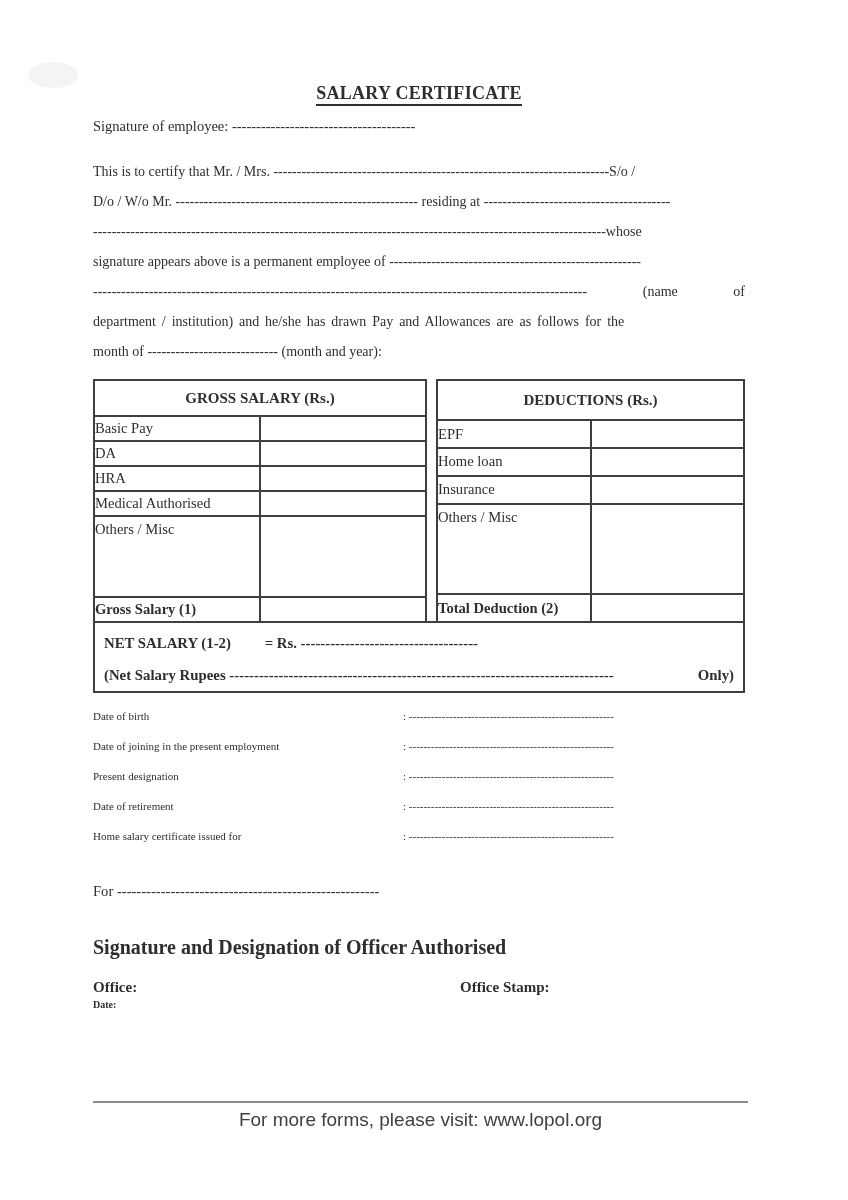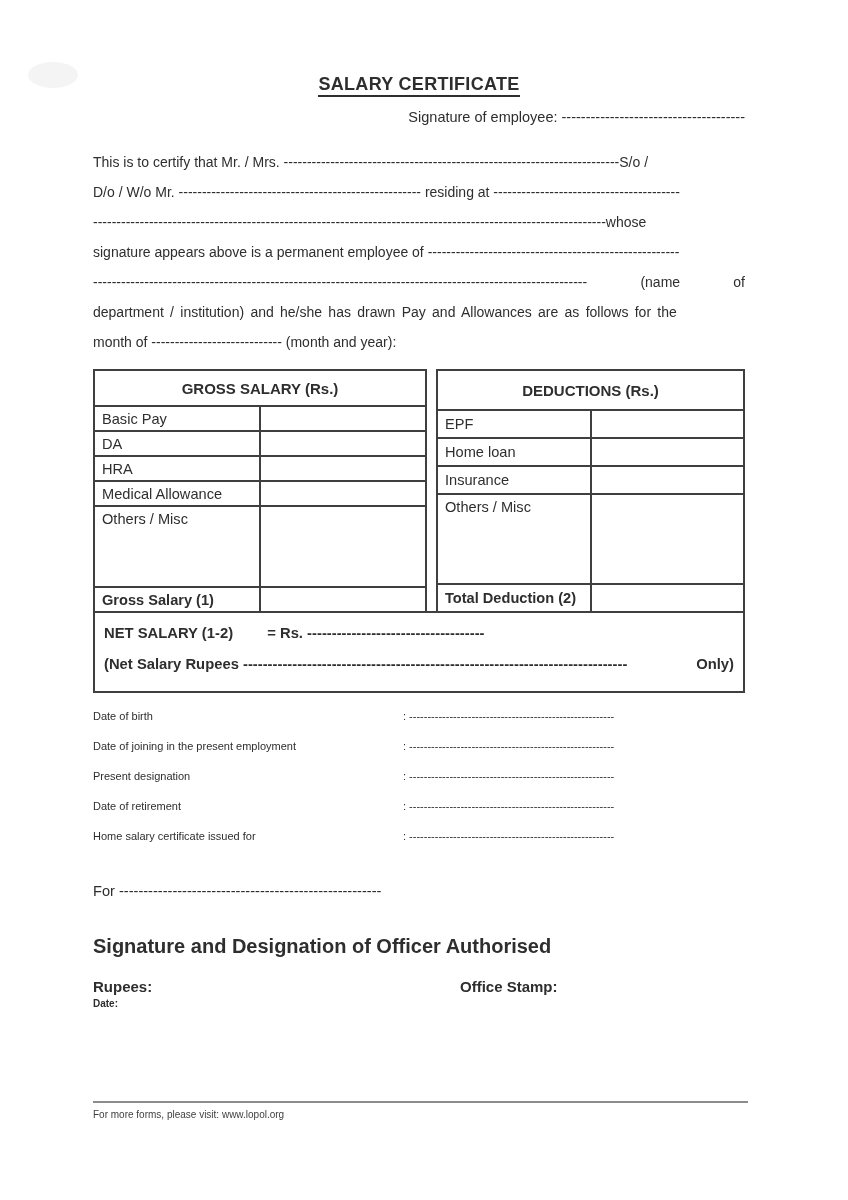--- a/index.html
+++ b/index.html
@@ -4,63 +4,63 @@
 <style>
   :root { --ink:#2e2e2e; --line:#3f3f3f; --footerline:#8c8c8c; --muted:#3f3f3f; }
   * { margin:0; padding:0; box-sizing:border-box; }
   html,body { background:#ffffff; }
   .page {
     position:relative; width:848px; height:1200px; background:#ffffff;
     overflow:hidden; font-family:"Liberation Sans", sans-serif; color:var(--ink);
   }
   .smudge { position:absolute; left:28px; top:62px; width:50px; height:26px;
     background:#f4f4f4; border-radius:50%; }
-  .content { position:absolute; left:93px; top:0; width:652px; }
+  .content { position:absolute; left:93px; top:9px; width:652px;font-family:Liberation Serif, serif; }
 
   .title { margin-top:74px; text-align:center; font-size:18px; font-weight:bold; letter-spacing:.3px; }
   .title span { border-bottom:2px solid var(--ink); padding-bottom:1px; }
 
-  .sig-row { margin-top:14px; text-align:right; font-size:14.5px; }
+  .sig-row { margin-top:14px; text-align:left; font-size:14.5px; }
 
   .para { margin-top:22px; font-size:14px; line-height:30px; }
   .pline { white-space:nowrap; overflow:hidden; }
   .pline-flex { display:flex; justify-content:space-between; }
   .pline-just { word-spacing:2.4px; }
 
   .tables { margin-top:12px; display:flex; gap:9px; }
   table { border-collapse:collapse; table-layout:fixed; }
   .t-gross { width:334px; }
   .t-ded   { width:309px; }
   th, td { border:2px solid var(--line); font-size:14.6px; }
   th { height:36px; font-size:15px; text-align:center; font-weight:bold; }
-  td { height:25px; padding-left:7px; vertical-align:middle; }
+  td { height:25px; vertical-align:middle; }
   .t-gross .lbl { width:150px; } .t-gross .val { width:184px; }
   .t-ded   .lbl { width:154px; } .t-ded   .val { width:155px; }
   tr.tall td { height:81px; vertical-align:top; padding-top:4px; }
   tr.total td { font-weight:bold; }
 
-  .net-box { width:652px; height:82px; border:2px solid var(--line); margin-top:-2px;
+  .net-box { width:652px; height:72px; border:2px solid var(--line); margin-top:-2px;
     padding:12px 9px 0 9px; font-weight:bold; font-size:14.8px; }
   .net-l1 .net-eq { margin-left:30px; }
   .net-l2 { margin-top:15px; display:flex; justify-content:space-between; white-space:nowrap; }
 
   .details { margin-top:8px; font-size:11px; }
   .drow { display:flex; height:30px; align-items:center; }
   .dlabel { width:310px; flex:none; }
   .dvalue { white-space:nowrap; overflow:hidden; }
 
   .for-line { margin-top:32px; font-size:14.6px; white-space:nowrap; }
   .officer  { margin-top:36px; font-size:20px; font-weight:bold; }
   .place-row { margin-top:20px; display:flex; font-size:15px; font-weight:bold; }
   .place-lbl { width:367px; flex:none; }
   .date-row { margin-top:3px; font-size:10px; font-weight:bold; }
 
   .footer { position:absolute; left:93px; top:1101px; width:655px; }
   .footer-line { border-top:2px solid var(--footerline); }
-  .footer-text { margin-top:6px; text-align:left; font-size:10px; color:var(--muted); }
+  .footer-text { margin-top:6px; text-align:center; font-size:19px; color:var(--muted); }
 </style>
 </head>
 <body>
 
 <div class="page">
   <div class="smudge"></div>
 
   <div class="content">
 
     <div class="title">
@@ -96,21 +96,21 @@
         </tr>
         <tr>
           <td class="lbl">DA</td>
           <td class="val"></td>
         </tr>
         <tr>
           <td class="lbl">HRA</td>
           <td class="val"></td>
         </tr>
         <tr>
-          <td class="lbl">Medical Allowance</td>
+          <td class="lbl">Medical Authorised</td>
           <td class="val"></td>
         </tr>
         <tr class="tall">
           <td class="lbl">Others / Misc</td>
           <td class="val"></td>
         </tr>
         <tr class="total">
           <td class="lbl">Gross Salary (1)</td>
           <td class="val"></td>
         </tr>
@@ -179,21 +179,21 @@
         <span class="dlabel">Home salary certificate issued for</span>
         <span class="dvalue">: --------------------------------------------------------</span>
       </div>
     </div>
 
     <div class="for-line">For ------------------------------------------------------</div>
 
     <div class="officer">Signature and Designation of Officer Authorised</div>
 
     <div class="place-row">
-      <span class="place-lbl">Rupees:</span>
+      <span class="place-lbl">Office:</span>
       <span>Office Stamp:</span>
     </div>
     <div class="date-row">Date:</div>
 
   </div>
 
   <div class="footer">
     <div class="footer-line"></div>
     <div class="footer-text">For more forms, please visit:  www.lopol.org</div>
   </div>

